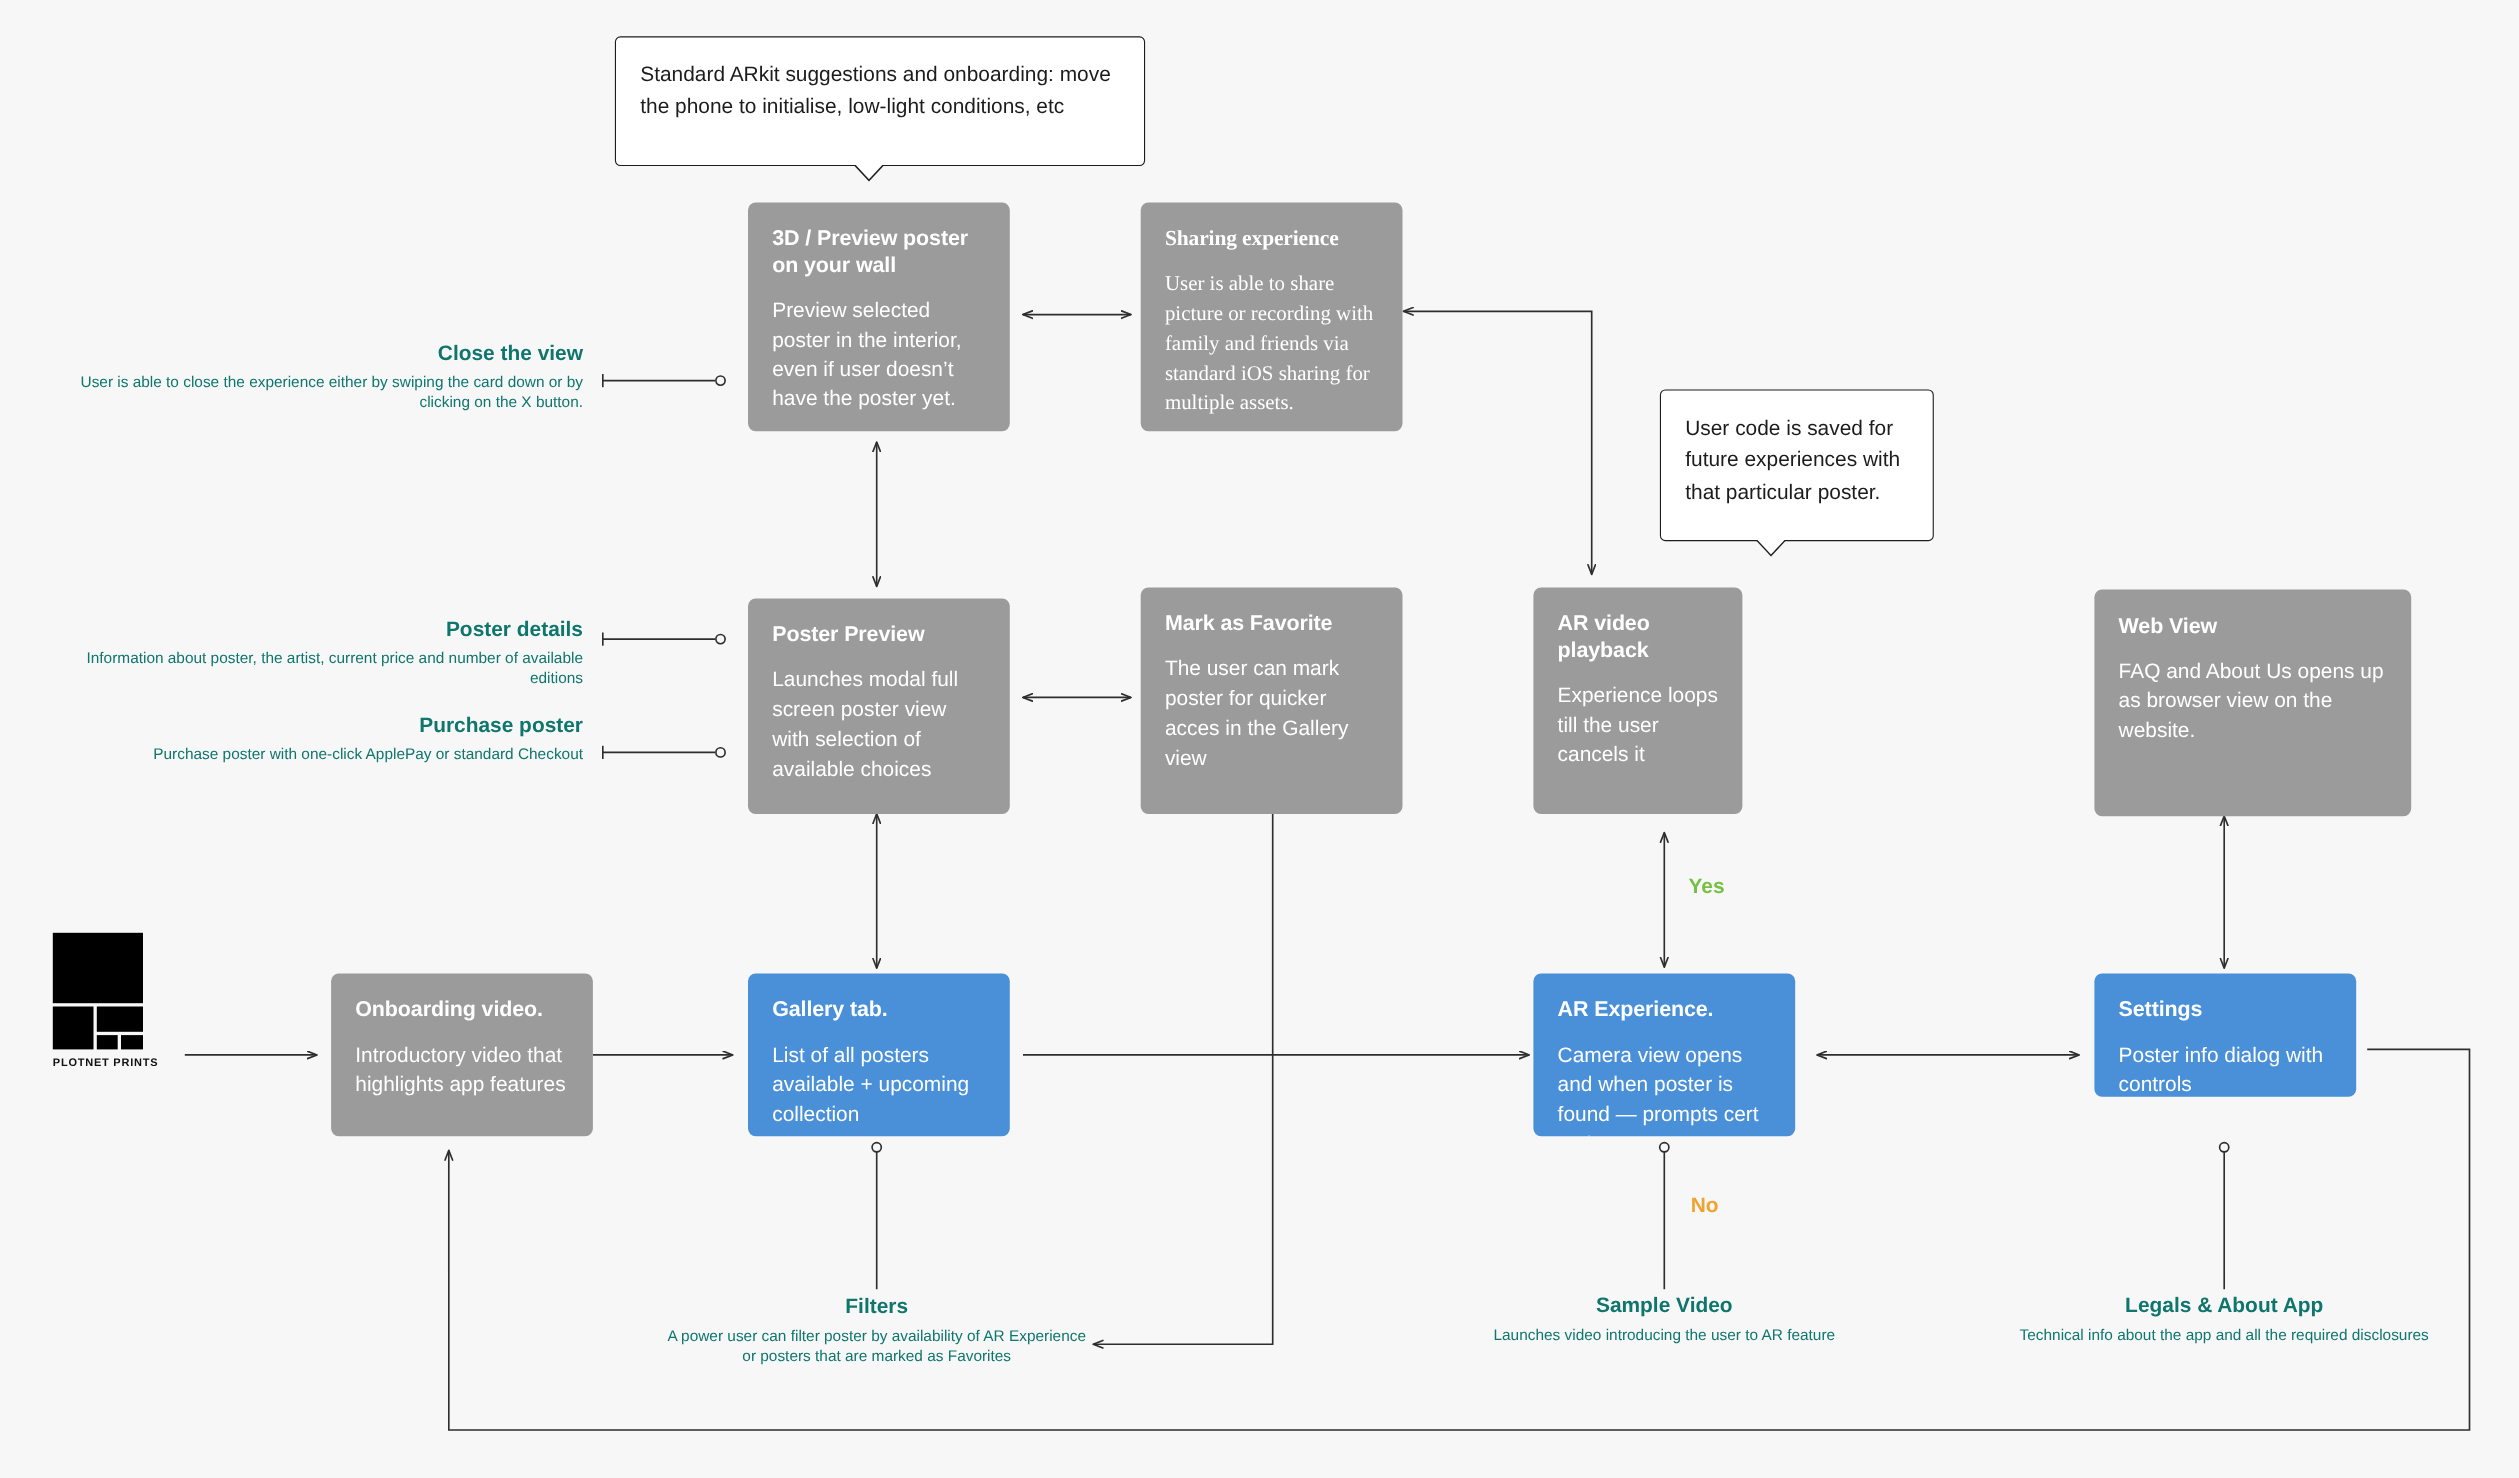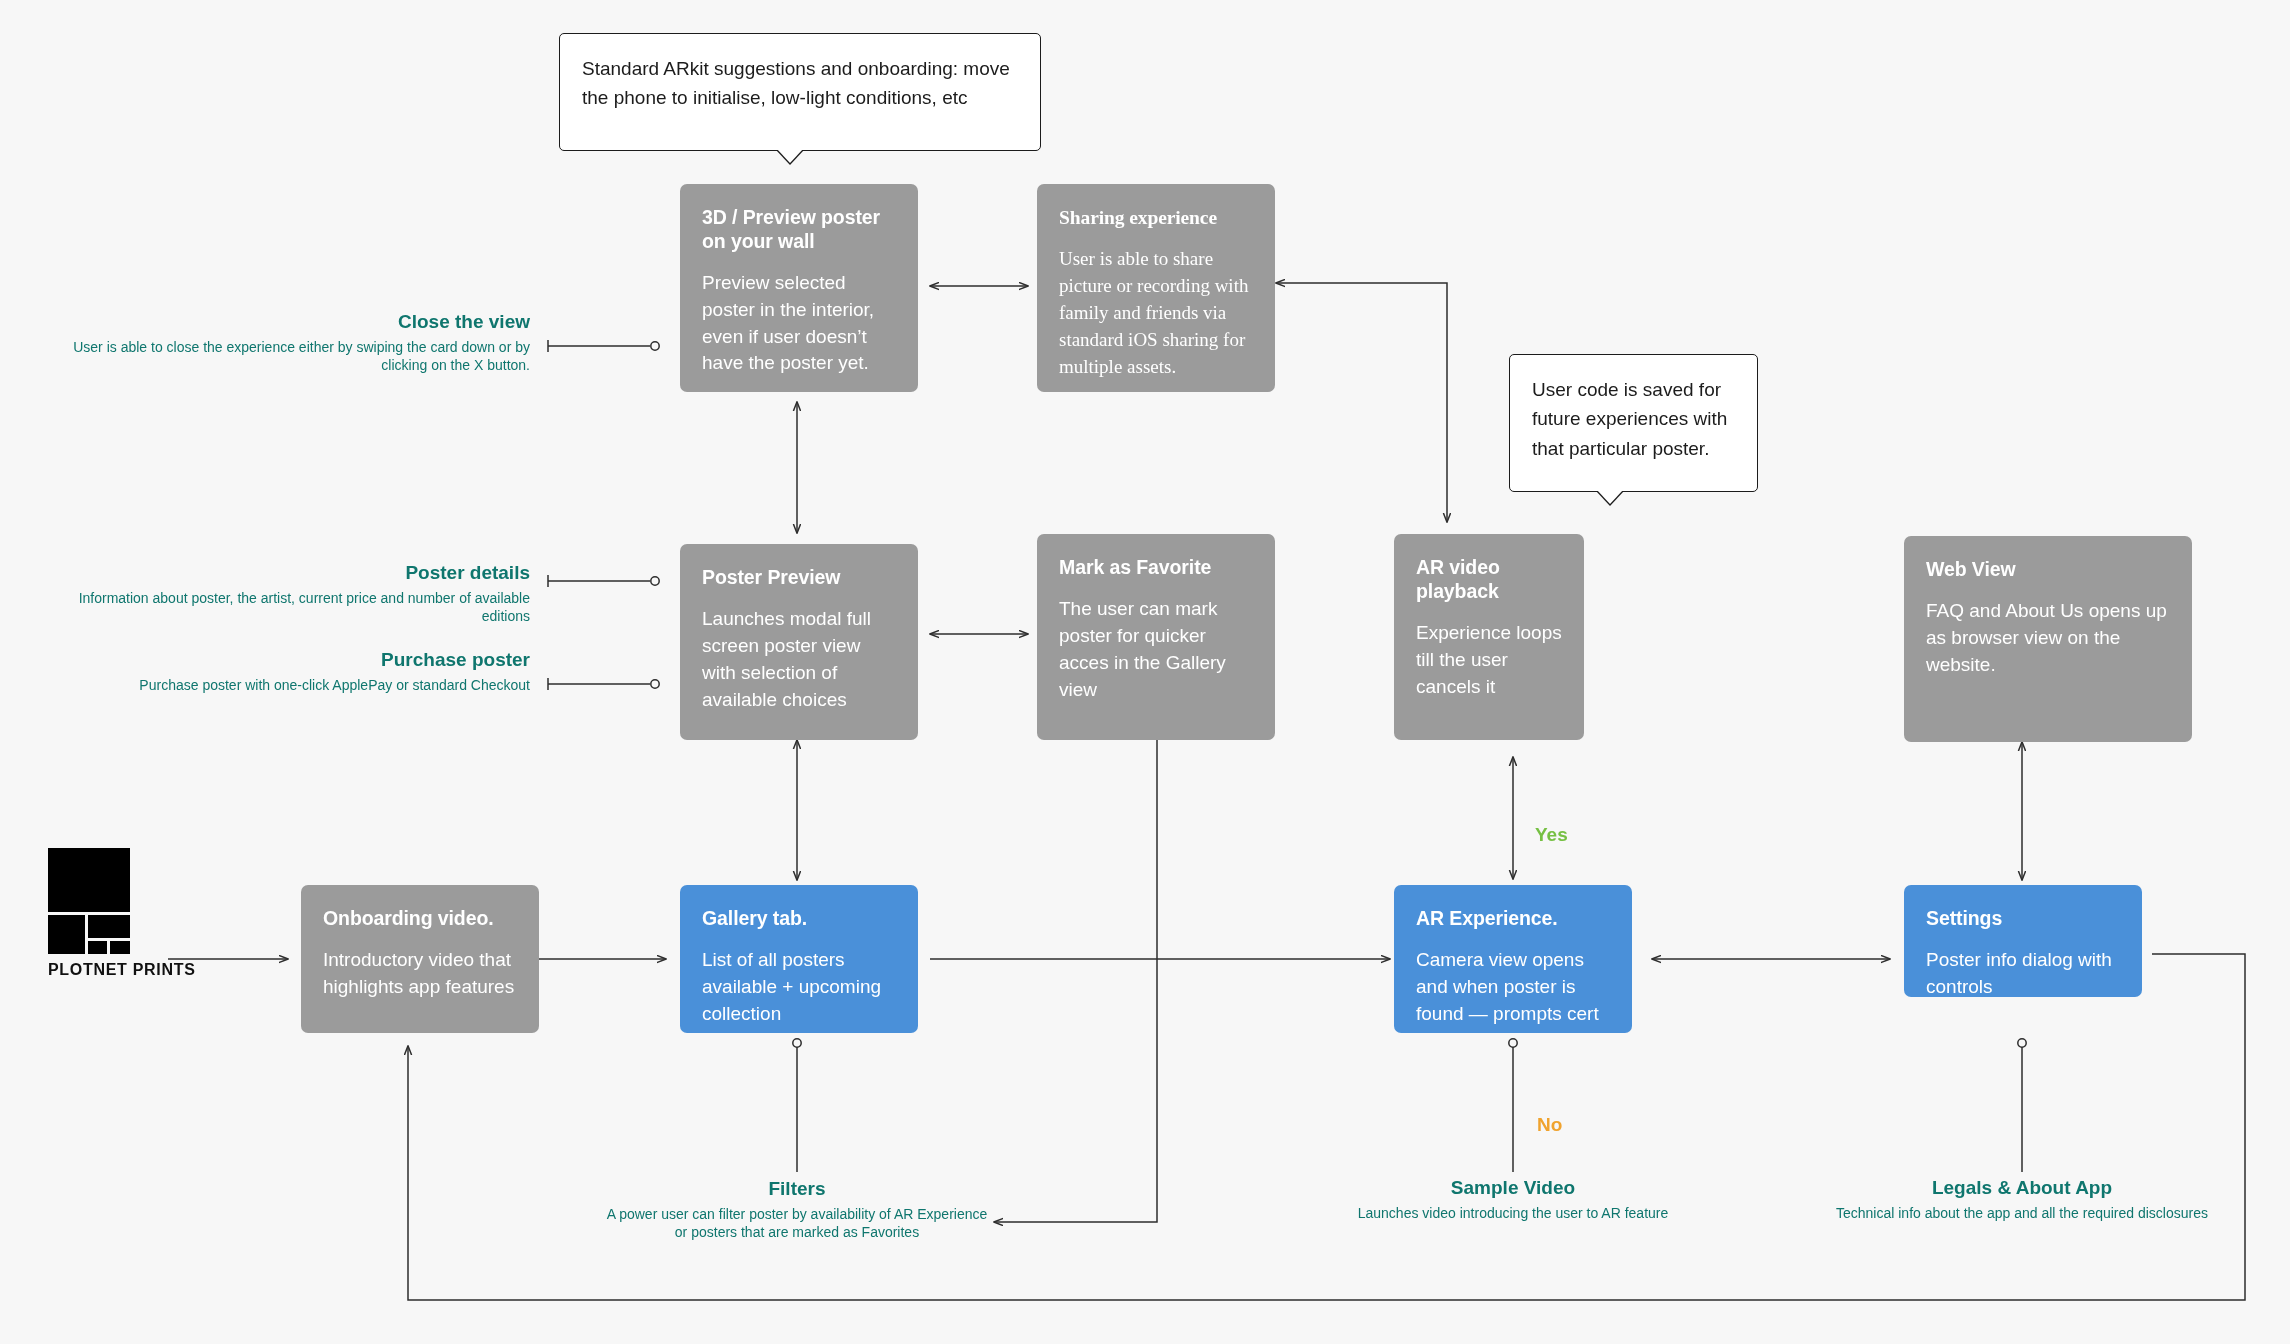--- a/index.html
+++ b/index.html
@@ -64,28 +64,28 @@
   .callout .tail-in{border-top:15px solid #ffffff;}
 
   
   .note{position:absolute;color:#0f766e;}
   .note .n-title{font-size:19px;font-weight:bold;line-height:1.3;margin:0 0 3px 0;}
   .note .n-body{font-size:14px;line-height:1.33;margin:0;font-weight:400;}
   .note.right-al{text-align:right;}
   .note.center-al{text-align:center;}
 
   
-  .branch{position:absolute;font-size:19px;font-weight:bold;margin-top:28px;}
+  .branch{position:absolute;font-size:19px;font-weight:bold;}
 
   
   #logo{position:absolute;left:48px;top:848px;width:92px;}
   #logo .mark{position:relative;width:82px;height:106px;}
   #logo .mark .sq{position:absolute;background:#000000;}
   #logo .wordmark{
-    margin-top:7px;font-size:16px;font-weight:bold;
+    margin-top:7px;font-size:10px;font-weight:bold;
     letter-spacing:0.7px;color:#111111;white-space:nowrap;
   }
 </style>
 </head>
 <body>
 
 <div id="canvas">
 
   <svg id="wires" viewBox="0 0 2290 1344" xmlns="http://www.w3.org/2000/svg">
     <defs>

